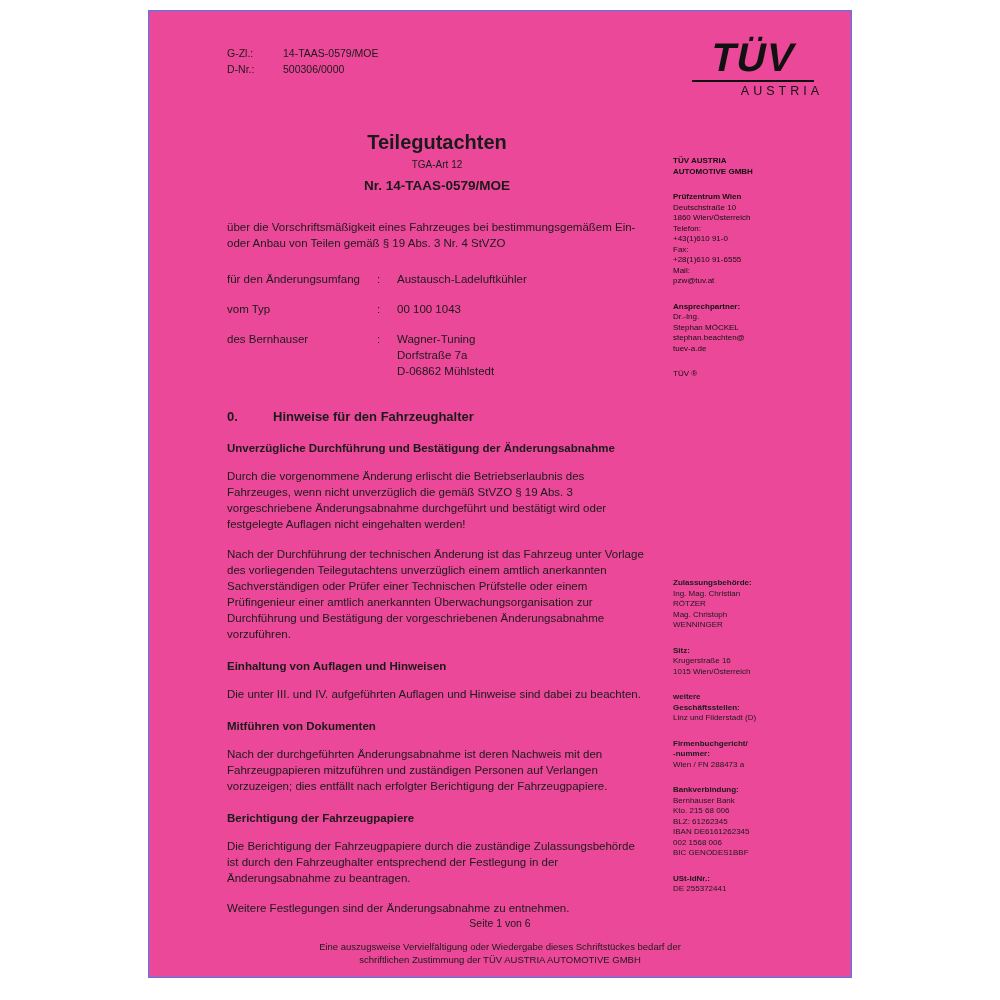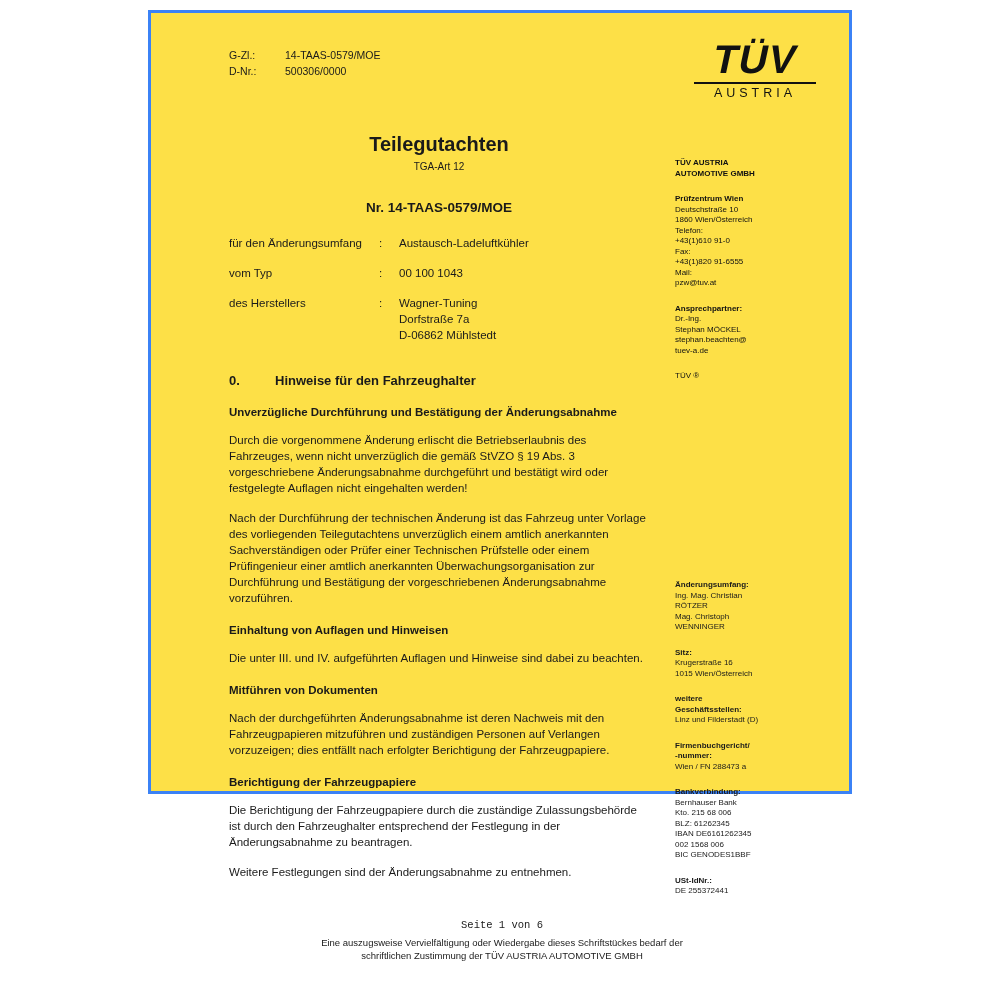--- a/index.html
+++ b/index.html
@@ -19,23 +19,23 @@
     box-sizing: border-box;
     width: 1000px;
     height: 1000px;
     background: #fff;
   }
   .sheet {
     position: absolute;
     left: 148px;
     top: 10px;
     width: 704px;
-    height: 784px;
-    background: #fde047;
-    border: 3px solid #3b82f6;
+    height: 968px;
+    background: #ec4899;
+    border: 1px solid #3b82f6;
     box-sizing: border-box;
   }
   .inner {
     position: absolute;
     left: 0;
     top: 0;
     width: 702px;
     height: 978px;
   }
 
@@ -69,20 +69,21 @@
   }
   .logo-mark .swish {
     display: inline-block;
     transform: skewX(-12deg);
   }
   .logo-sub {
     margin-top: 2px;
     font-size: 12.5px;
     letter-spacing: 4px;
     color: #111;
+    text-align: right;
   }
   .logo-rule {
     margin: 3px auto 0 auto;
     width: 122px;
     height: 2px;
     background: #111;
   }
 
   
   .main {
@@ -99,21 +100,21 @@
   }
   .doc-subtitle {
     text-align: center;
     font-size: 10px;
     margin-top: 5px;
   }
   .doc-number {
     text-align: center;
     font-size: 13.5px;
     font-weight: bold;
-    margin-top: 28px;
+    margin-top: 8px;
   }
   .intro {
     margin-top: 26px;
     font-size: 11.5px;
     line-height: 16px;
     text-align: left;
   }
   .kv {
     margin-top: 20px;
     font-size: 11.5px;
@@ -170,21 +171,21 @@
   
   .footer {
     position: absolute;
     left: 0;
     right: 0;
     top: 905px;
     text-align: center;
     font-size: 10px;
     line-height: 14px;
   }
-  .footer .pg { margin-bottom: 4px; font-size: 10.5px; font-family: Liberation Mono, monospace; }
+  .footer .pg { margin-bottom: 10px; font-size: 10.5px; }
   .footer .fine { font-size: 9.5px; line-height: 13px; }
 </style>
 </head>
 <body>
 
 <div class="page">
   <div class="sheet">
     <div class="inner">
 
       <div class="refblock">
@@ -201,38 +202,39 @@
       <div class="logo">
         <div class="logo-mark"><span class="swish">TÜV</span></div>
         <div class="logo-rule"></div>
         <div class="logo-sub">AUSTRIA</div>
       </div>
 
       <div class="main">
         <div class="doc-title">Teilegutachten</div>
         <div class="doc-subtitle">TGA-Art 12</div>
         <div class="doc-number">Nr. 14-TAAS-0579/MOE</div>
+        <div class="intro">über die Vorschriftsmäßigkeit eines Fahrzeuges bei bestimmungsgemäßem Ein- oder Anbau von Teilen gemäß § 19 Abs. 3 Nr. 4 StVZO</div>
 
         <div class="kv">
           <div class="kv-row">
             <div class="kv-label">für den Änderungsumfang</div>
             <div class="kv-colon">:</div>
             <div class="kv-value">
               <div>Austausch-Ladeluftkühler</div>
             </div>
           </div>
           <div class="kv-row">
             <div class="kv-label">vom Typ</div>
             <div class="kv-colon">:</div>
             <div class="kv-value">
               <div>00 100 1043</div>
             </div>
           </div>
           <div class="kv-row">
-            <div class="kv-label">des Herstellers</div>
+            <div class="kv-label">des Bernhauser</div>
             <div class="kv-colon">:</div>
             <div class="kv-value">
               <div>Wagner-Tuning</div>
               <div>Dorfstraße 7a</div>
               <div>D-06862 Mühlstedt</div>
             </div>
           </div>
         </div>
 
         <div class="section-head">
@@ -260,39 +262,39 @@
           <div class="t">TÜV AUSTRIA</div>
           <div class="t">AUTOMOTIVE GMBH</div>
         </div>
         <div class="side-block">
           <div class="t">Prüfzentrum Wien</div>
           <div>Deutschstraße 10</div>
           <div>1860 Wien/Österreich</div>
           <div>Telefon:</div>
           <div>+43(1)610 91-0</div>
           <div>Fax:</div>
-          <div>+43(1)820 91-6555</div>
+          <div>+28(1)610 91-6555</div>
           <div>Mail:</div>
           <div>pzw@tuv.at</div>
         </div>
         <div class="side-block">
           <div class="t">Ansprechpartner:</div>
           <div>Dr.-Ing.</div>
           <div>Stephan MÖCKEL</div>
           <div>stephan.beachten@</div>
           <div>tuev-a.de</div>
         </div>
         <div class="side-block">
           <div>TÜV ®</div>
         </div>
       </div>
 
       <div class="side-lower">
         <div class="side-block">
-          <div class="t">Änderungsumfang:</div>
+          <div class="t">Zulassungsbehörde:</div>
           <div>Ing. Mag. Christian</div>
           <div>RÖTZER</div>
           <div>Mag. Christoph</div>
           <div>WENNINGER</div>
         </div>
         <div class="side-block">
           <div class="t">Sitz:</div>
           <div>Krugerstraße 16</div>
           <div>1015 Wien/Österreich</div>
         </div>

